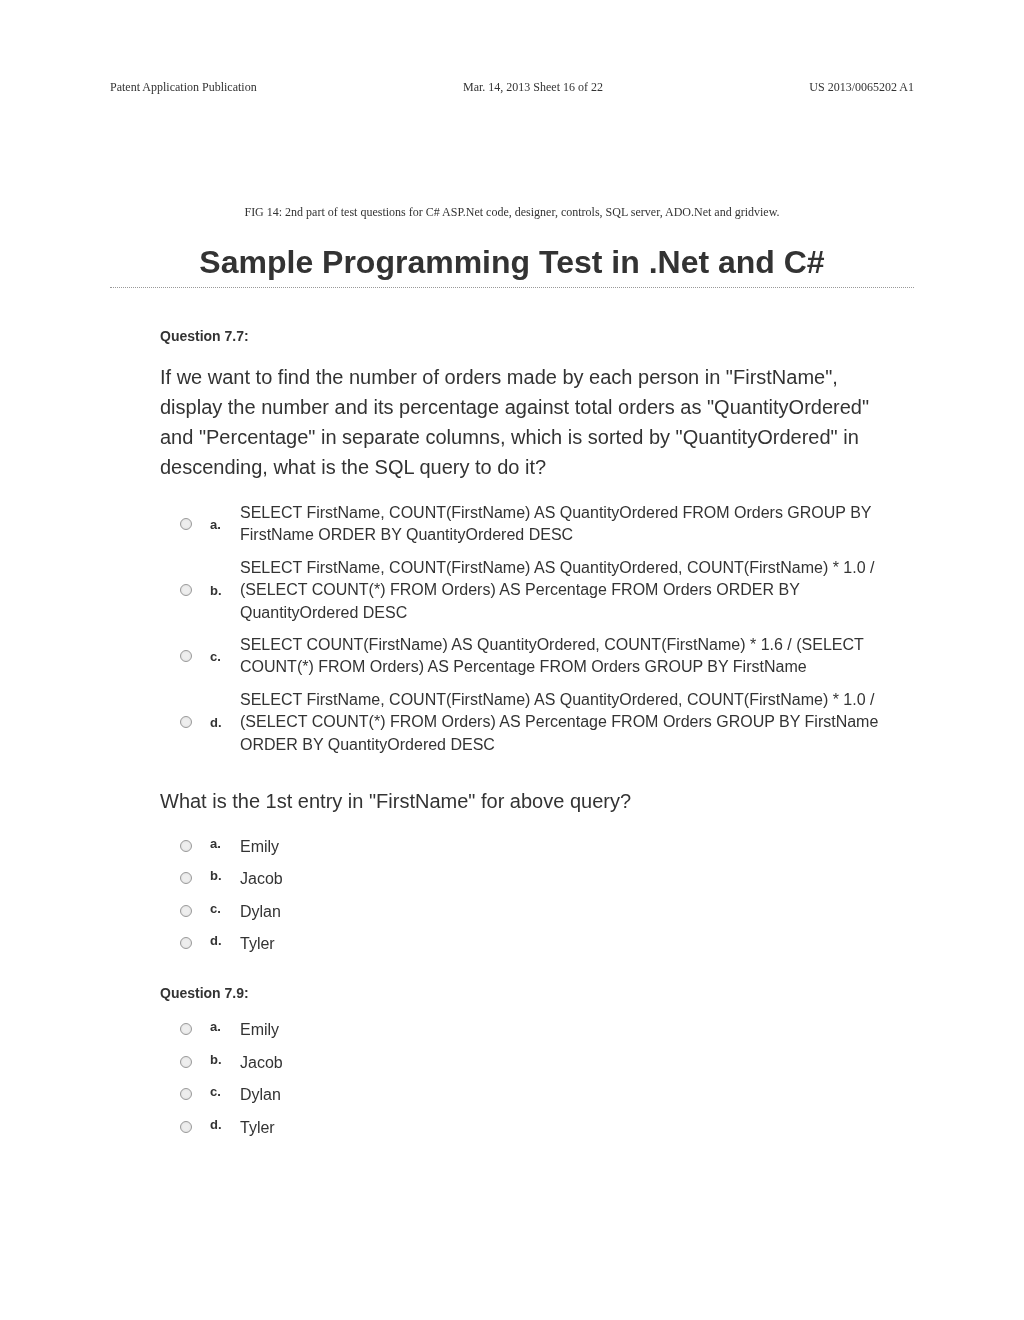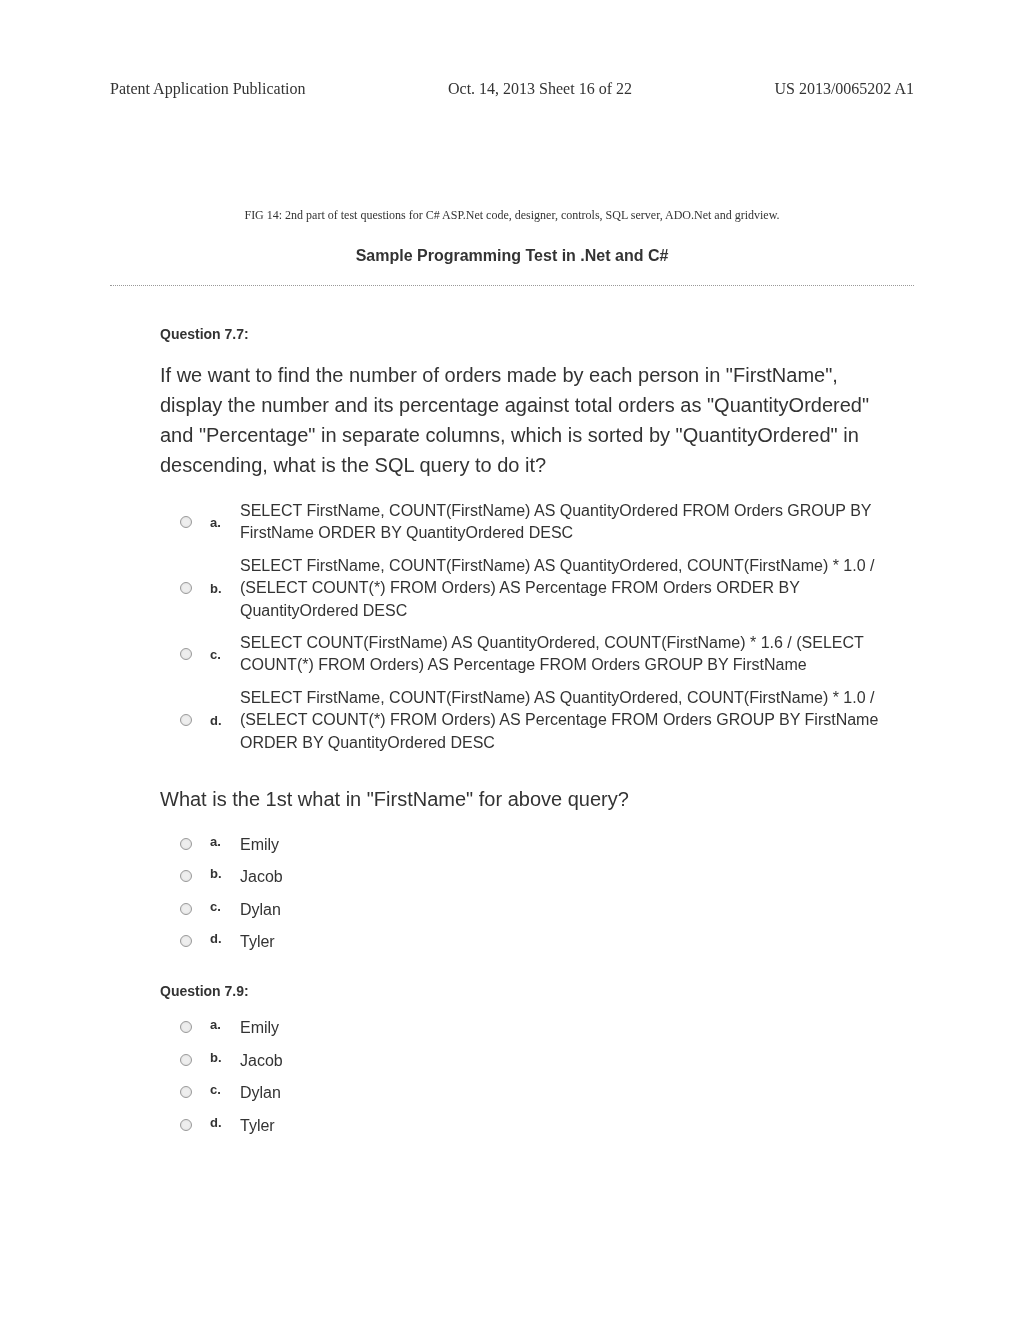--- a/index.html
+++ b/index.html
@@ -11,37 +11,37 @@
       width: 1024px;
       height: 1320px;
       background: #ffffff;
       font-family: Arial, Helvetica, sans-serif;
       color: #333;
       padding: 80px 110px 40px 110px;
     }
     .header-row {
       display: flex;
       justify-content: space-between;
-      font-size: 16px;
+      font-size: 12px;
       font-weight: normal;
       margin-bottom: 110px;
       font-family: "Times New Roman", serif;
     }
     .fig-caption {
       text-align: center;
       font-size: 12px;
       font-family: "Times New Roman", serif;
       margin-bottom: 24px;
     }
     .main-title {
       text-align: center;
-      font-size: 16px;
+      font-size: 32px;
       font-weight: bold;
       font-family: Arial, sans-serif;
-      margin-bottom: 20px;
+      margin-bottom: 6px;
     }
     .title-rule {
       border: none;
       border-top: 1px dotted #999;
       margin-bottom: 40px;
     }
     .content {
       padding-left: 50px;
       padding-right: 15px;
     }
@@ -97,21 +97,21 @@
     .answer-row.multiline .radio-cell,
     .answer-row.multiline .letter-cell {
       align-self: center;
     }
   </style>
 </head>
 <body>
 
 <div class="header-row">
   <span>Patent Application Publication</span>
-  <span>Oct. 14, 2013  Sheet 16 of 22</span>
+  <span>Mar. 14, 2013  Sheet 16 of 22</span>
   <span>US 2013/0065202 A1</span>
 </div>
 
 <div class="fig-caption">FIG 14: 2nd part of test questions for C# ASP.Net code, designer, controls, SQL server, ADO.Net and gridview.</div>
 
 <div class="main-title">Sample Programming Test in .Net and C#</div>
 <hr class="title-rule">
 
 <div class="content">
 
@@ -136,21 +136,21 @@
       </div>
       <div class="answer-row multiline">
         <div class="radio-cell"><span class="radio-dot"></span></div>
         <div class="letter-cell">d.</div>
         <div class="text-cell">SELECT FirstName, COUNT(FirstName) AS QuantityOrdered, COUNT(FirstName) * 1.0 / (SELECT COUNT(*) FROM Orders) AS Percentage FROM Orders GROUP BY FirstName ORDER BY QuantityOrdered DESC</div>
       </div>
     </div>
   </div>
 
   <div>
-    <div class="question-prompt">What is the 1st what in "FirstName" for above query?</div>
+    <div class="question-prompt">What is the 1st entry in "FirstName" for above query?</div>
     <div class="answers">
       <div class="answer-row">
         <div class="radio-cell"><span class="radio-dot"></span></div>
         <div class="letter-cell">a.</div>
         <div class="text-cell">Emily</div>
       </div>
       <div class="answer-row">
         <div class="radio-cell"><span class="radio-dot"></span></div>
         <div class="letter-cell">b.</div>
         <div class="text-cell">Jacob</div>

